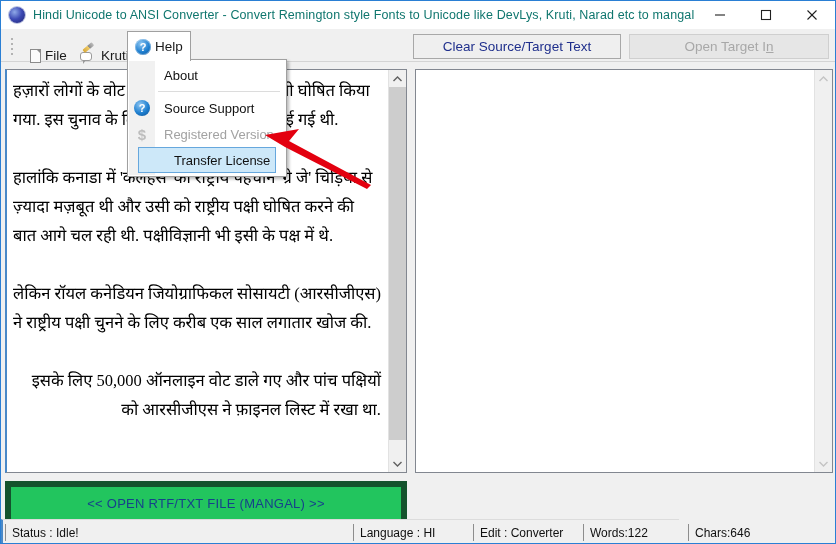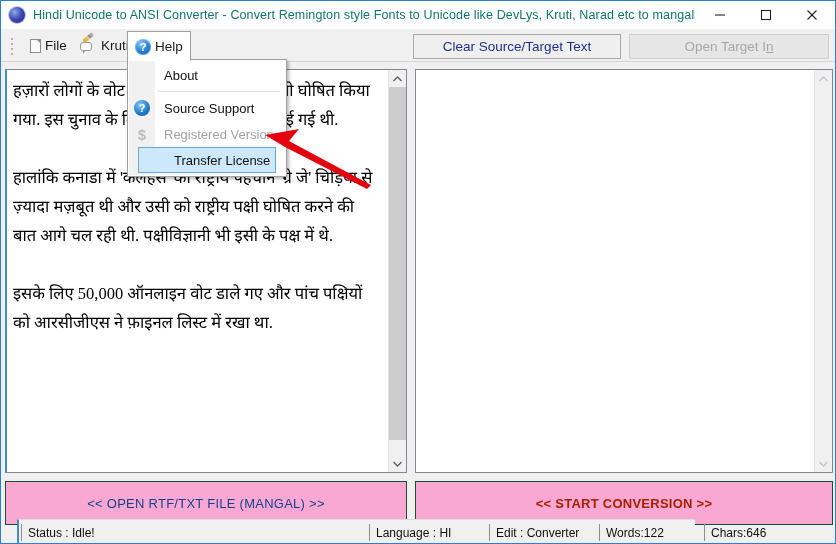--- a/index.html
+++ b/index.html
@@ -77,21 +77,21 @@
     width: 3px; height: 14px;
   }
   .grip i {
     display: block;
     width: 2px; height: 2px;
     background: #b3b3b3;
     margin-bottom: 3px;
   }
   .menu-item {
     position: absolute;
-    top: 3px;
+    top: 13px;
     height: 27px;
     display: flex;
     align-items: center;
     padding: 0 7px;
     font-size: 13.5px;
     color: #1a1a1a;
     box-sizing: border-box;
   }
   .menu-item .mi-label { margin-left: 4px; }
   #mi-file { left: 22px; }
@@ -211,21 +211,21 @@
     box-sizing: border-box;
     overflow: hidden;
   }
   .hindi-text {
     font-family: "Liberation Serif", "DejaVu Serif", serif;
     font-size: 16.5px;
     line-height: 29px;
     color: #000;
   }
   .hindi-text p { margin: 0 0 29px 0; }
-  .hindi-text p:last-child { margin-bottom: 0; }
+  .hindi-text p:last-child { margin-bottom: 0; text-align: right; }
 
   
   .vscroll {
     position: absolute;
     right: 0; top: 0; bottom: 0;
     width: 17px;
     background: #f0f0f0;
     border-left: 1px solid #e2e2e2;
   }
   .vscroll .arrow {
@@ -250,42 +250,42 @@
 
   
   .action-btn {
     position: absolute;
     top: 480px;
     height: 44px;
     box-sizing: border-box;
     display: flex;
     align-items: center;
     justify-content: center;
-    border: 1px solid #14532d;
-    background: #f9a8d4;
+    border: 6px solid #14532d;
+    background: #22c55e;
     font-size: 13px;
   }
   #btn-open-file {
     left: 4px;
     width: 402px;
     color: #17408b;
     letter-spacing: 0.02em;
   }
   #btn-start {
     left: 414px;
     width: 418px;
     color: #a82000;
     font-weight: bold;
     letter-spacing: 0.02em;
   }
 
   
   .statusbar {
     position: absolute;
-    left: 16px; bottom: 0;
+    left: 0; bottom: 0;
     width: 678px;
     height: 24px;
     background: #f0f0f0;
     border-top: 1px solid #dcdcdc;
     border-left: 2px solid #4a89c8;
     box-sizing: border-box;
   }
   .status-cell {
     position: absolute;
     top: 4px;
@@ -438,20 +438,21 @@
     <span>Open Target I</span>
       <span class="underline">n</span>
   </div>
   <div class="top-btn" id="btn-clear">Clear Source/Target Text</div>
 
   <div class="panel" id="panel-source">
     <div class="panel-inner">
       <div class="hindi-text">
         <p>हज़ारों लोगों के वोट के बाद 'ग्रे जे' को राष्ट्रीय पक्षी घोषित किया गया. इस चुनाव के लिए ऑनलाइन वोटिंग करवाई गई थी.</p>
         <p>हालांकि कनाडा में 'कलहंस' की राष्ट्रीय पहचान 'ग्रे जे' चिड़िया से ज़्यादा मज़बूत थी और उसी को राष्ट्रीय पक्षी घोषित करने की बात आगे चल रही थी. पक्षीविज्ञानी भी इसी के पक्ष में थे.</p>
+        <p>लेकिन रॉयल कनेडियन जियोग्राफिकल सोसायटी (आरसीजीएस) ने राष्ट्रीय पक्षी चुनने के लिए करीब एक साल लगातार खोज की.</p>
         <p>इसके लिए 50,000 ऑनलाइन वोट डाले गए और पांच पक्षियों को आरसीजीएस ने फ़ाइनल लिस्ट में रखा था.</p>
       </div>
     </div>
     <div class="vscroll" id="scroll-source">
       <div class="arrow up">
         <svg width="9" height="6" viewBox="0 0 9 6">
             <path d="M0.5 5 L4.5 1 L8.5 5" fill="none" stroke="currentColor" stroke-width="1.4"></path>
           </svg>
       </div>
       <div class="thumb"></div>
@@ -473,21 +474,20 @@
       </div>
       <div class="arrow down">
         <svg width="9" height="6" viewBox="0 0 9 6">
             <path d="M0.5 1 L4.5 5 L8.5 1" fill="none" stroke="currentColor" stroke-width="1.4"></path>
           </svg>
       </div>
     </div>
   </div>
 
   <div class="action-btn" id="btn-open-file">&lt;&lt; OPEN RTF/TXT FILE (MANGAL) &gt;&gt;</div>
-  <div class="action-btn" id="btn-start">&lt;&lt; START CONVERSION &gt;&gt;</div>
 
   <div class="statusbar">
     <div class="status-cell" id="st-status">Status :  Idle!</div>
     <div class="status-cell" id="st-language">Language : HI</div>
     <div class="status-cell" id="st-mode">Edit : Converter</div>
     <div class="status-cell" id="st-words">Words:122</div>
     <div class="status-cell" id="st-chars">Chars:646</div>
   </div>
 
   <div class="dropdown">

